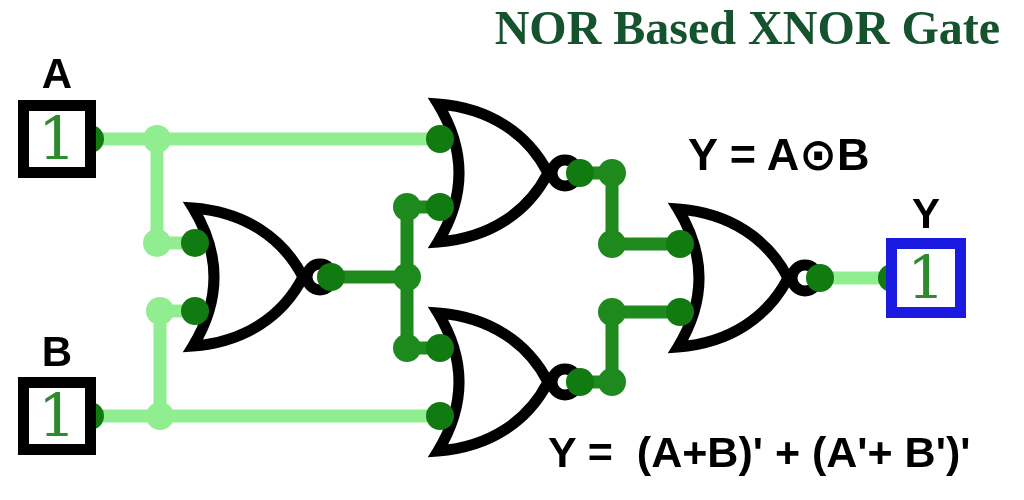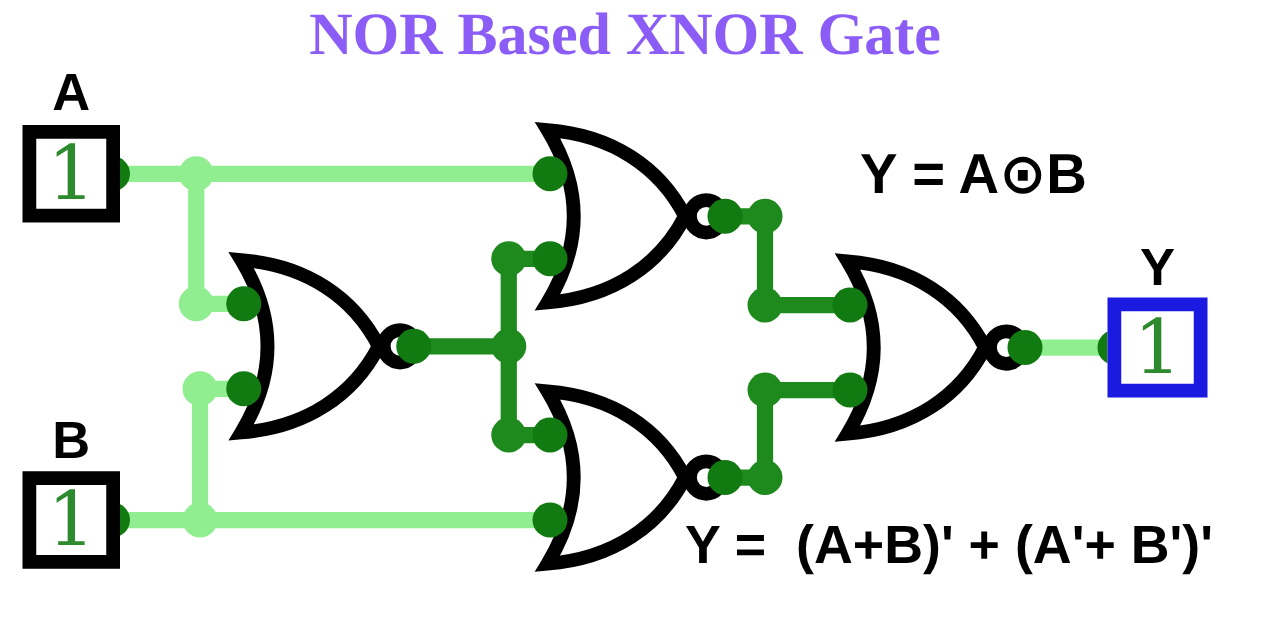--- a/index.html
+++ b/index.html
@@ -6,31 +6,31 @@
   body{width:1024px;height:500px;position:relative;overflow:hidden;
        font-family:"Liberation Sans","DejaVu Sans",sans-serif;}
   .abs{position:absolute;}
   #circuit-svg{position:absolute;left:0;top:0;}
   .wire-high{stroke:var(--wire-high);stroke-width:13;fill:none;}
   .wire-low{stroke:var(--wire-low);stroke-width:13;fill:none;}
   .dot-port{fill:var(--port-dot);}
   .dot-high{fill:var(--wire-high);}
   .dot-low{fill:var(--wire-low);}
   .gate-body{fill:#ffffff;stroke:#000;stroke-width:11;stroke-linejoin:miter;}
-  .page-title{left:0;top:8;width:1000px;text-align:center;
+  .page-title{left:0;top:8;width:1000px;text-align:right;
       font-family:"Liberation Serif","DejaVu Serif",serif;
-      font-weight:bold;font-size:48px;color:#8b5cf6;}
+      font-weight:bold;font-size:48px;color:#14532d;}
   .io-label{width:78px;text-align:center;font-weight:bold;font-size:42px;color:#000;}
   .io-box{width:78px;height:78px;box-sizing:border-box;background:#fff;
       display:flex;align-items:center;justify-content:center;}
   .io-box.input{border:11px solid var(--input-box-border);}
   .io-box.output{border:11px solid var(--output-box-border);}
   .io-value{font-family:"DejaVu Serif","Liberation Serif",serif;
       font-size:60px;line-height:60px;color:var(--value-digit);}
-  .equation{font-weight:bold;color:#000;white-space:pre;}
+  .equation{font-weight:bold;color:#000;white-space:pre;margin-top:16px;}
   .eq-symbolic{left:688px;top:112px;font-size:45px;}
   .eq-expanded{left:548px;top:412px;font-size:43px;}
 </style>
 </head>
 <body>
 
 <svg id="circuit-svg" width="1024" height="500" viewBox="0 0 1024 500">
   <defs>
     <g id="nor-gate-shape">
       <path class="gate-body" d="M6,6 C58,10 96,36 116,75 C96,114 58,140 6,144 Q48,75 6,6 Z"></path>

